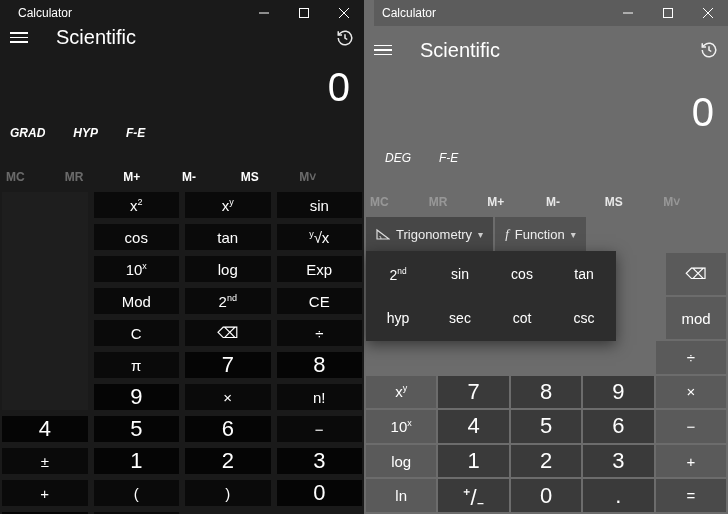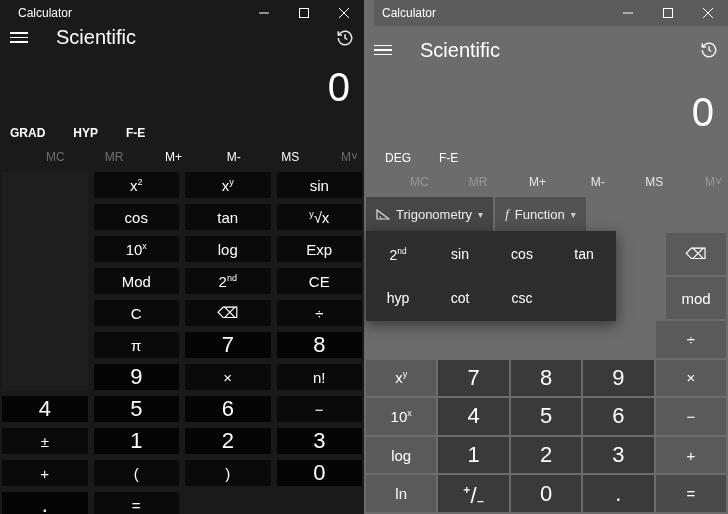--- a/index.html
+++ b/index.html
@@ -19,26 +19,26 @@
   .header { height: 48px; display: flex; align-items: center; padding: 0 10px; gap: 28px; }
   .hamburger { width: 18px; display: flex; flex-direction: column; gap: 3px; }
   .hamburger span { height: 1.5px; background: #fff; display: block; }
   .mode { font-size: 20px; font-weight: 400; flex: 1; }
   .history { font-size: 18px; opacity: .9; }
 
   
   .display { text-align: right; padding: 16px 14px 10px 0; font-size: 40px; font-weight: 400; }
 
   
-  .modes { display: flex; padding: 6px 10px 4px 10px; gap: 28px; font-size: 12px; font-weight: 600; }
+  .modes { display: flex; padding: 6px 10px 4px 10px; gap: 28px; font-size: 12px; font-weight: 600; font-style: italic; }
   .right .modes { font-weight: 500; margin-left: 11px; }
 
   
   .memrow { display: flex; justify-content: space-between; padding: 6px 6px; font-size: 12px; }
-  .memrow > div { flex: 1; text-align: right; font-weight: 400; }
+  .memrow > div { flex: 1; text-align: left; font-weight: 700; margin-top: 20px; }
   .mem-dim { opacity: .35; }
   .right .memrow { color: #e8e8e8; }
 
   
   .lgrid { flex: 1; display: grid; grid-template-columns: repeat(4, 1fr); grid-auto-rows: 1fr; gap: 6px; padding: 2px; }
   .lbtn { display: flex; align-items: center; justify-content: center; font-size: 15px; background: #0a0a0a; color: #fff; }
   .lbtn.func { background: #0a0a0a; }
   .lbtn.num  { background: #050505; font-size: 22px; font-weight: 500; }
   .lbtn.glass{ background: rgba(255,255,255,.02); }
   sup { font-size: .6em; }
@@ -261,20 +261,21 @@
       </div>
 
       <div class="popup">
         <div class="pbtn">
             <span>2<sup>nd</sup></span>
           </div>
         <div class="pbtn">sin</div>
         <div class="pbtn">cos</div>
         <div class="pbtn">tan</div>
         <div class="pbtn">hyp</div>
+        <div class="pbtn">sec</div>
         <div class="pbtn">cot</div>
         <div class="pbtn">csc</div>
       </div>
 
       <div class="rrow" style="height:86px;flex:0 0 86px">
         <div style="flex:4"></div>
         <div class="rstack">
           <div class="rbtn">⌫</div>
           <div class="rbtn">mod</div>
         </div>

